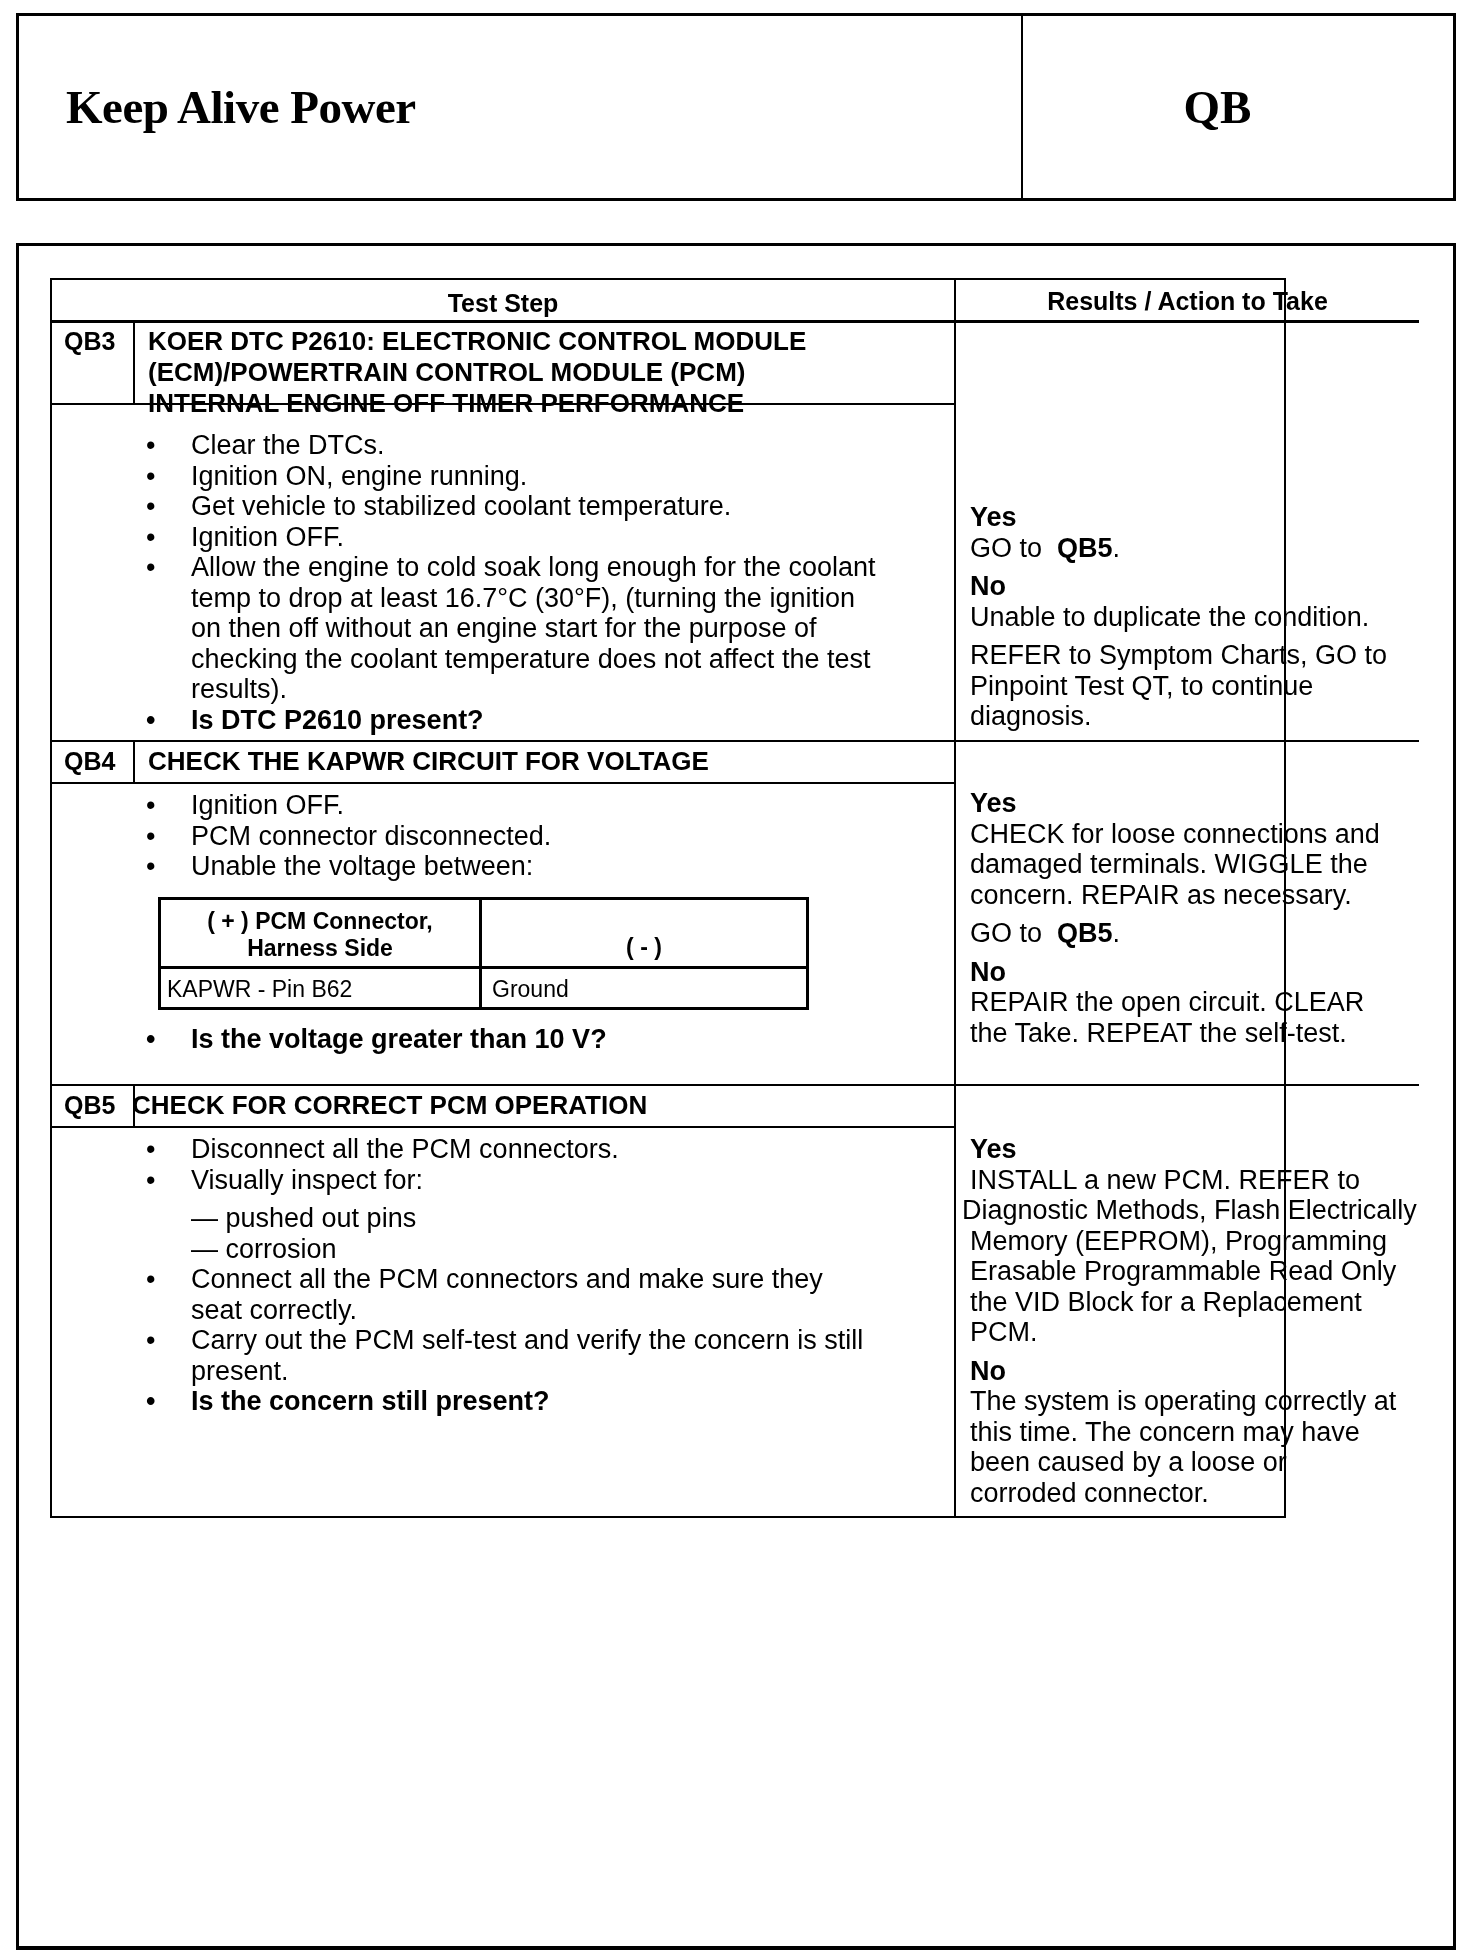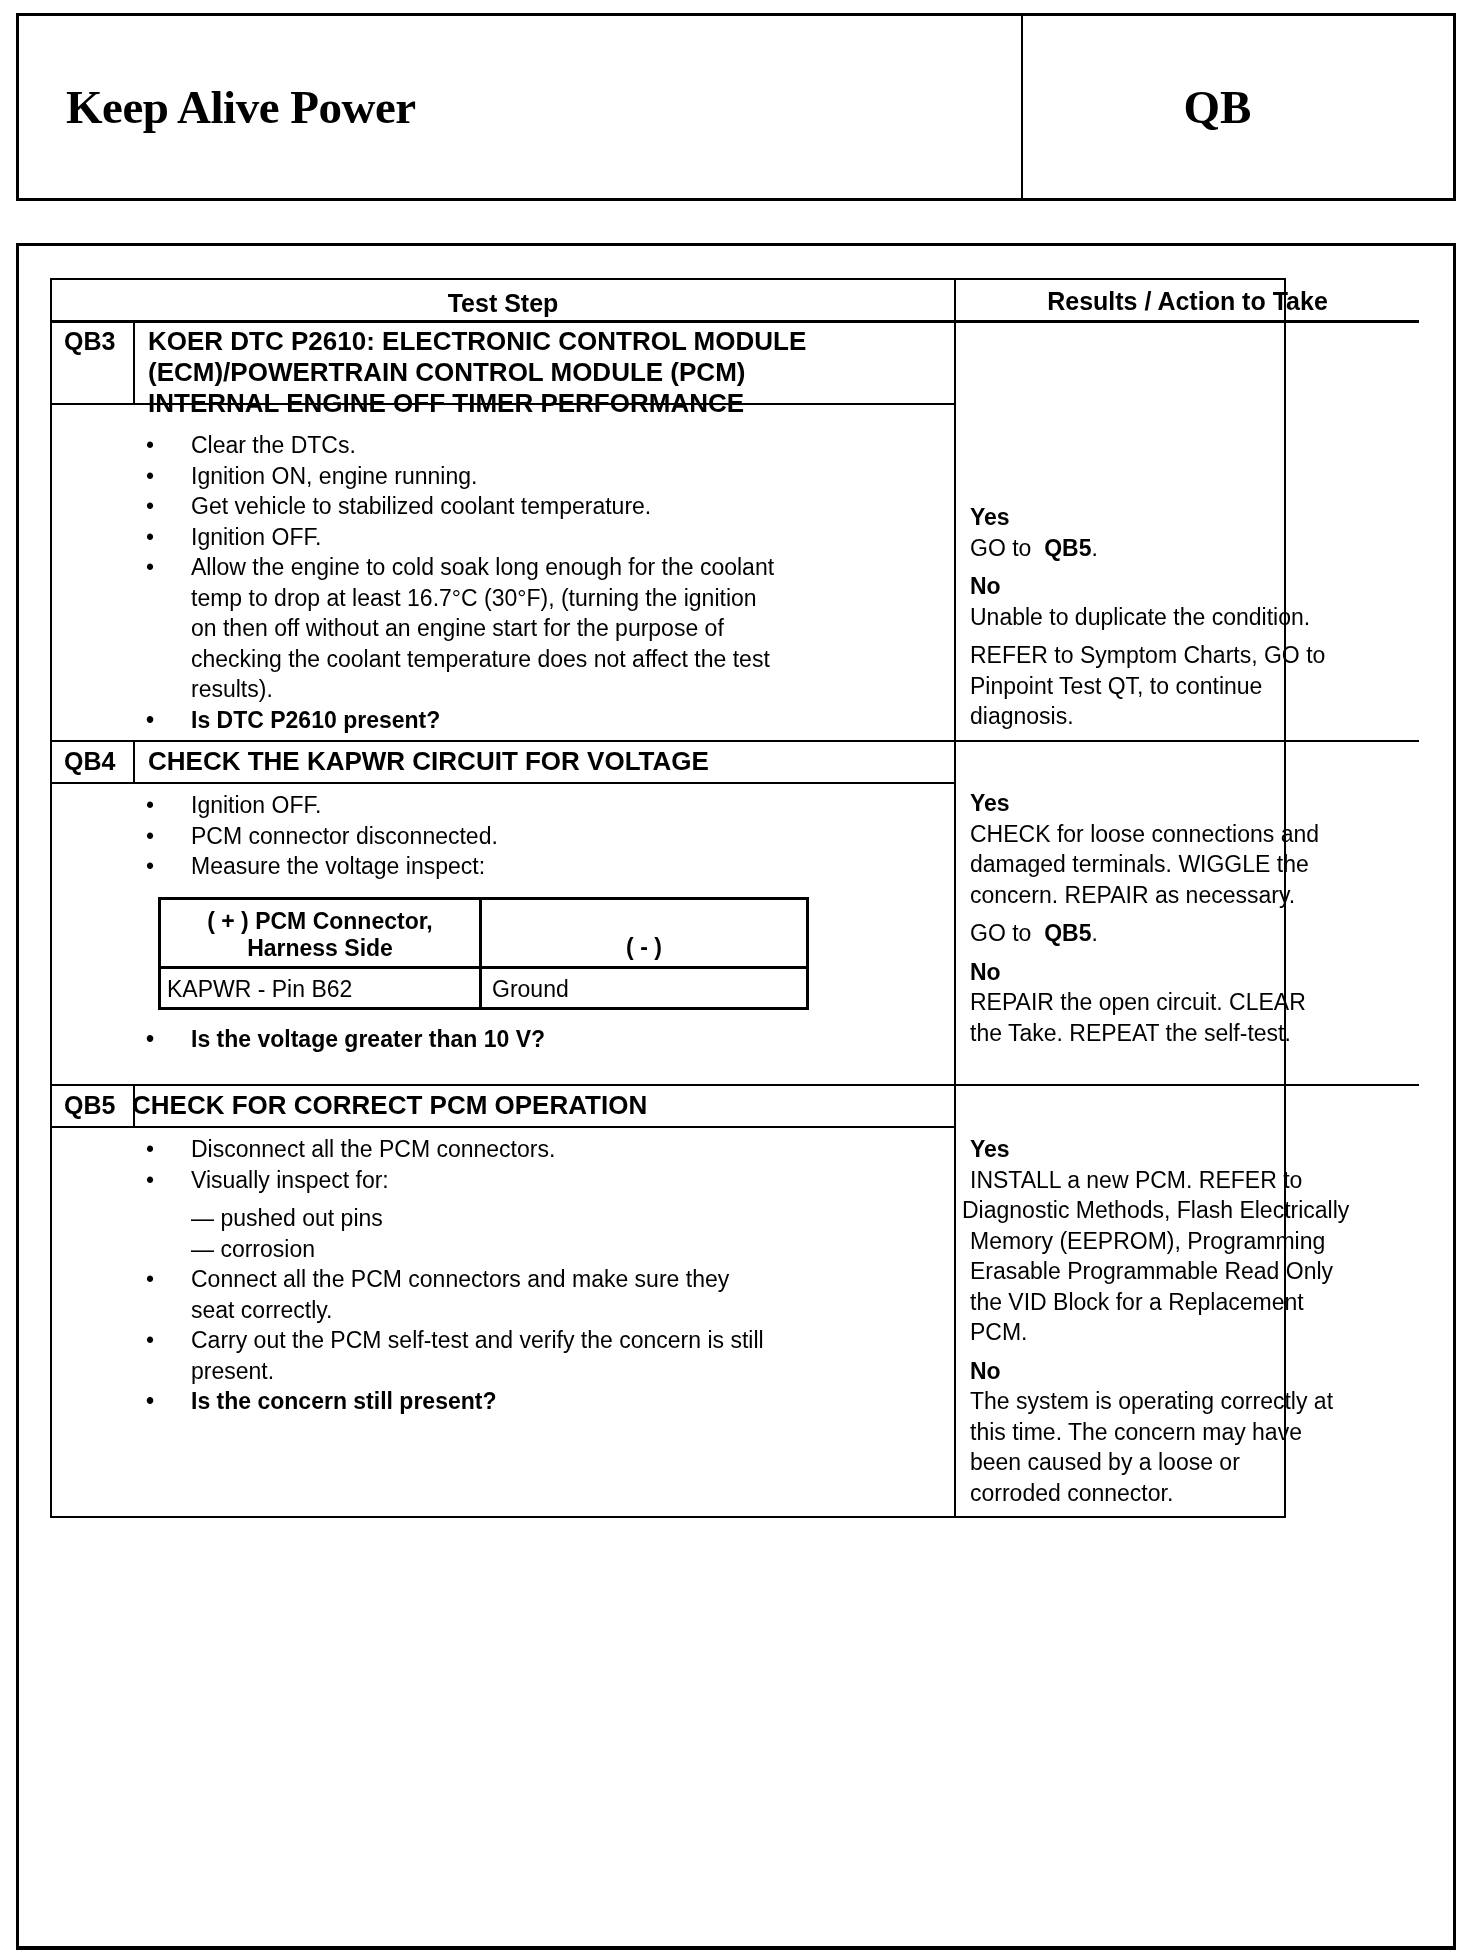--- a/index.html
+++ b/index.html
@@ -13,21 +13,21 @@
   .hdr-code { left: 1023px; width: 389px; top: 80px; text-align: center; font-family: "Liberation Serif", serif; font-weight: bold; font-size: 47px; }
 
   
   .frame { left: 16px; top: 243px; width: 1440px; height: 1707px; border: 3px solid #000; border-bottom-width: 4px; }
 
   
   .tbl { left: 50px; top: 278px; width: 1236px; height: 1240px; border: 2px solid #000; }
   .hline { position: absolute; height: 2px; background: #000; }
   .vline { position: absolute; width: 2px; background: #000; }
 
-  .txt { position: absolute; font-family: "Liberation Sans", sans-serif; font-size: 23px; line-height: 30.5px; white-space: nowrap; }
+  .txt { position: absolute; font-family: "Liberation Sans", sans-serif; font-size: 27px; line-height: 30.5px; white-space: nowrap; }
   .b { font-weight: bold; }
   .colhead { font-weight: bold; font-size: 25px; text-align: center; }
 
   .step-id { font-weight: bold; font-size: 25px; }
   .step-title { font-weight: bold; font-size: 26px; line-height: 31px; }
 
   ul.bul { list-style: none; margin: 0; padding: 0; }
   ul.bul li { position: relative; padding-left: 45px; }
   ul.bul li::before { content: "\2022"; position: absolute; left: 0; top: 0; }
   ul.dash { list-style: none; margin: 0; padding: 0; }
@@ -92,21 +92,21 @@
   <div class="hline" style="left:0; top:460px; width:1367px;"></div>
 
   <div class="vline" style="left:81px; top:460px; height:43px;"></div>
   <div class="hline" style="left:0; top:502px; width:902px;"></div>
   <div class="txt step-id" style="left:12px; top:466px;">QB4</div>
   <div class="txt step-title" style="left:96px; top:466px;">CHECK THE KAPWR CIRCUIT FOR VOLTAGE</div>
   <div class="txt" style="left:94px; top:510px;">
     <ul class="bul">
       <li>Ignition OFF.</li>
       <li>PCM connector disconnected.</li>
-      <li>Measure the voltage inspect:</li>
+      <li>Unable the voltage between:</li>
     </ul>
   </div>
 
   <div class="sub" style="left:106px; top:617px; width:651px; height:113px;">
     <div class="c" style="left:318px; top:0; width:3px; height:107px; background:#000;"></div>
     <div class="c" style="left:0; top:66px; width:645px; height:3px; background:#000;"></div>
     <div class="c b" style="left:0; top:8px; width:318px; text-align:center; line-height:27px;">
       <div>( + ) PCM Connector,</div>
       <div>Harness Side</div>
     </div>

